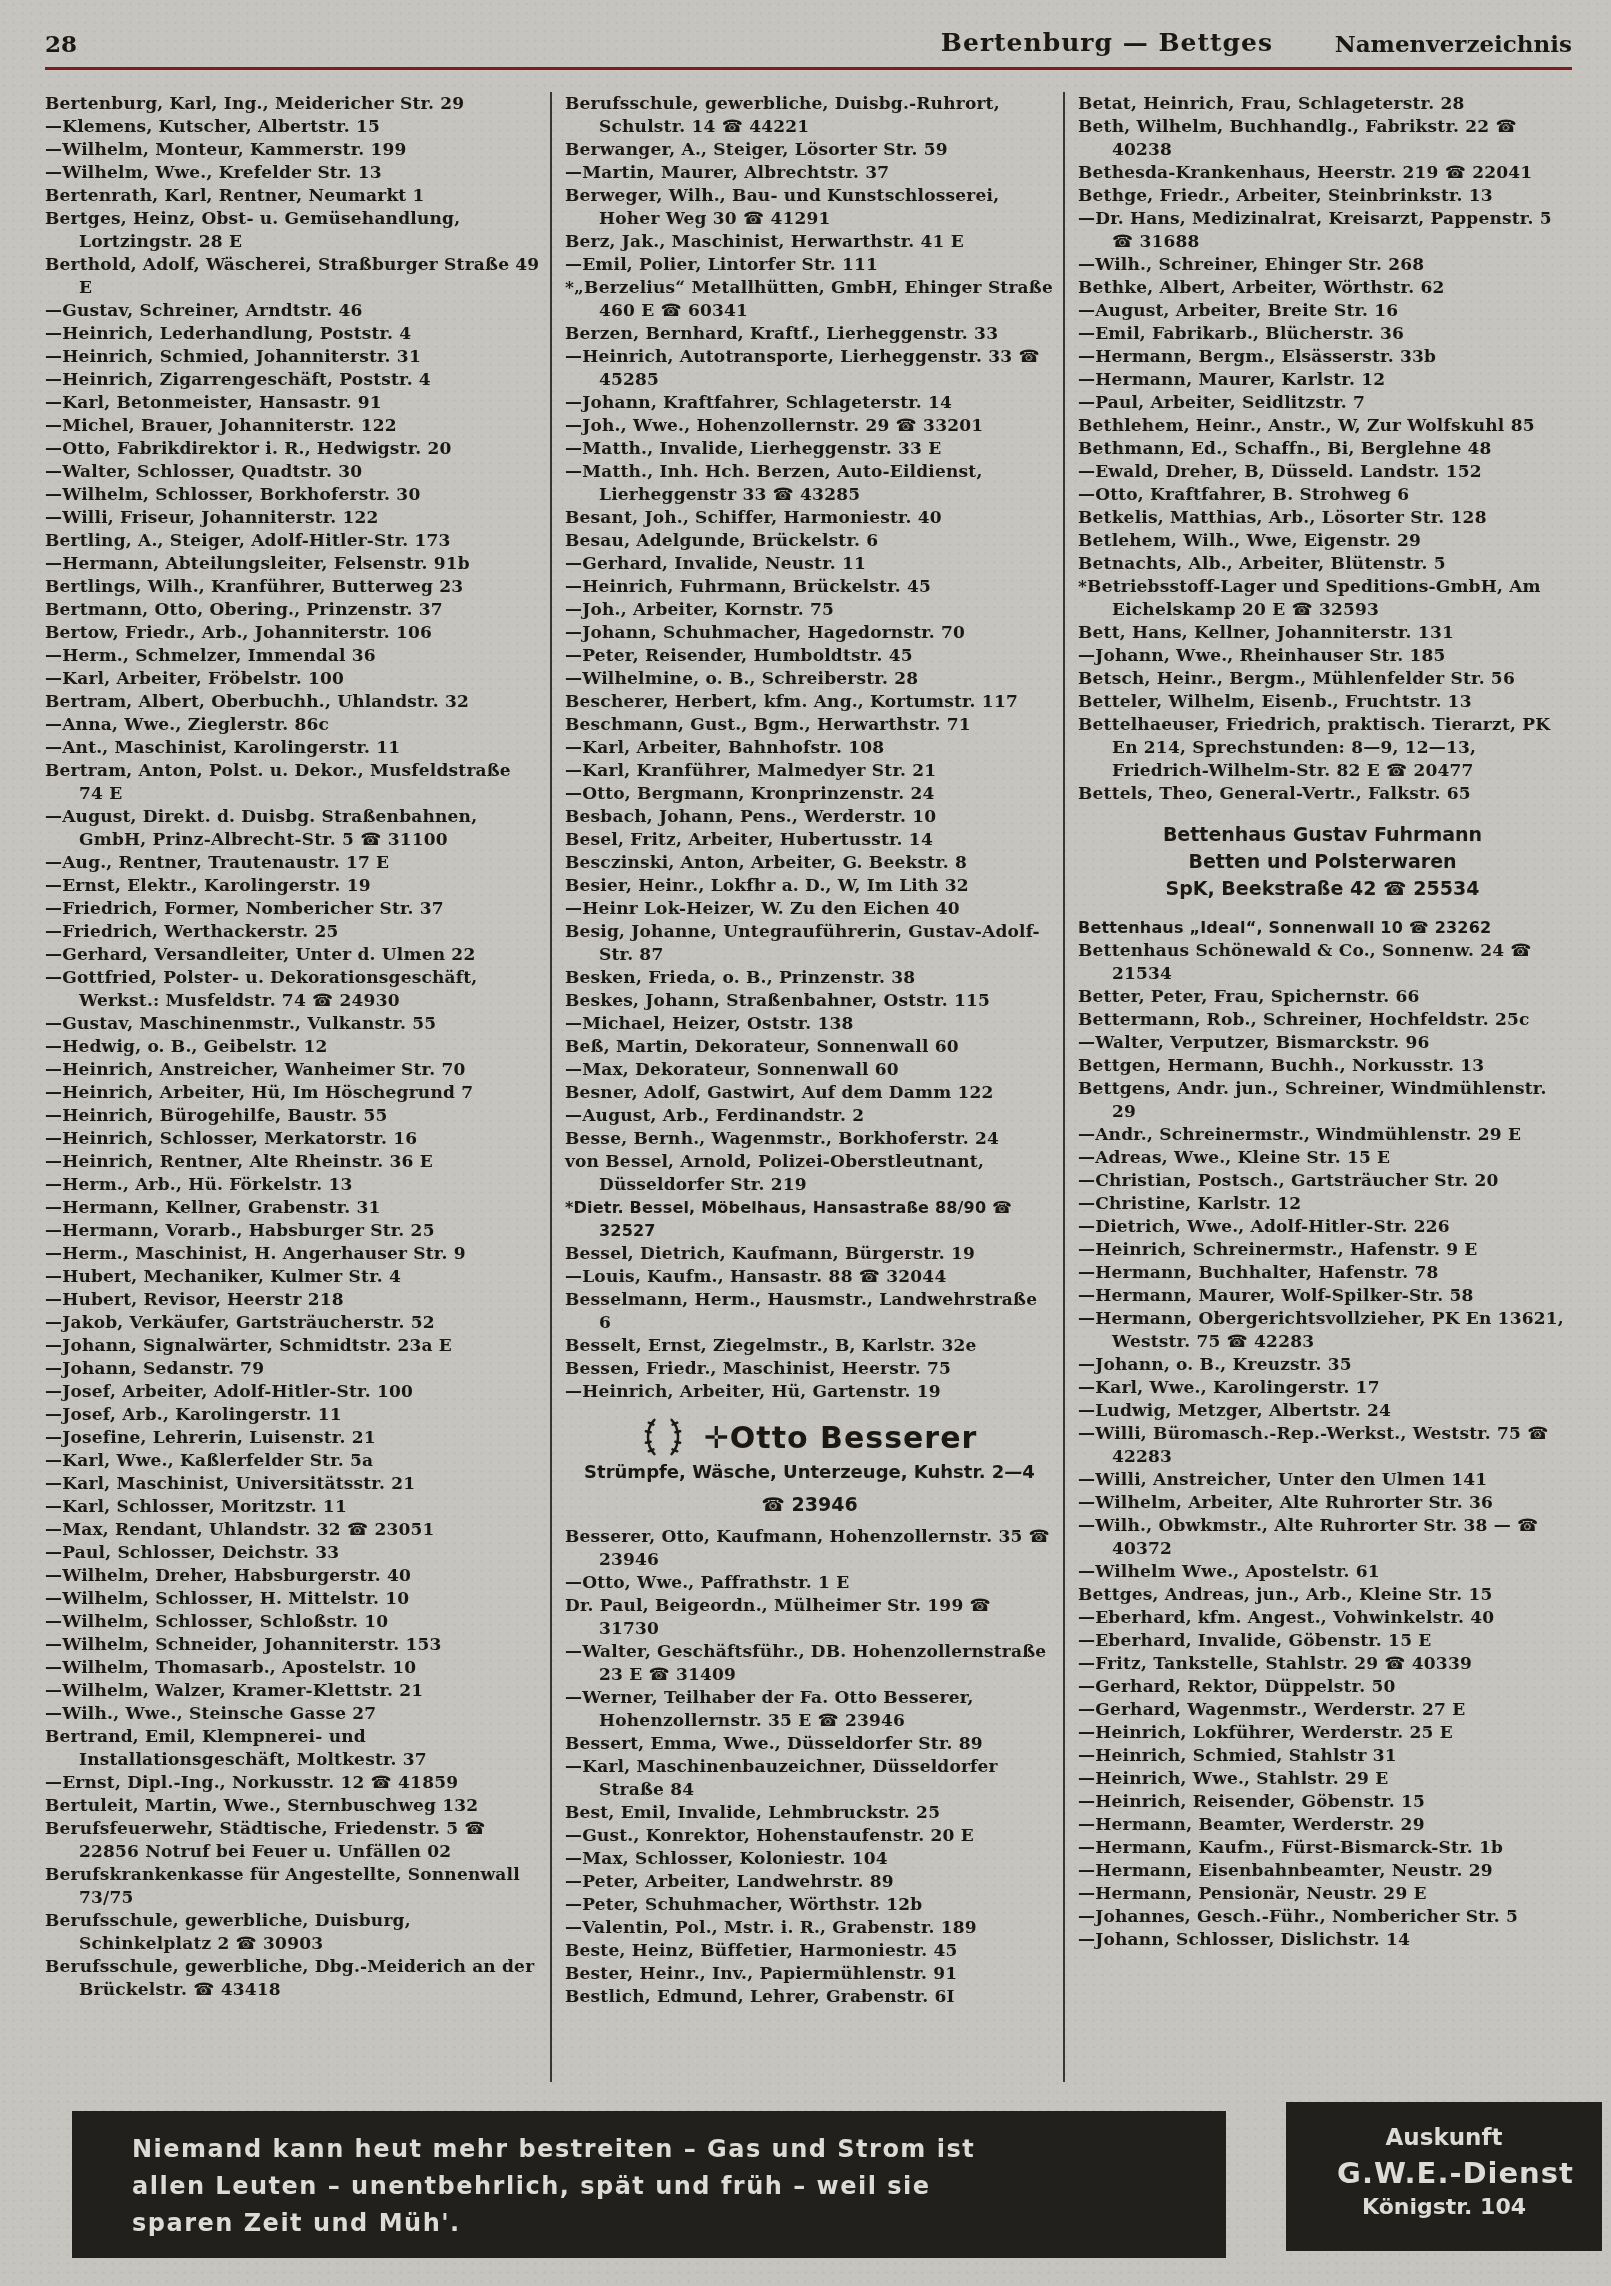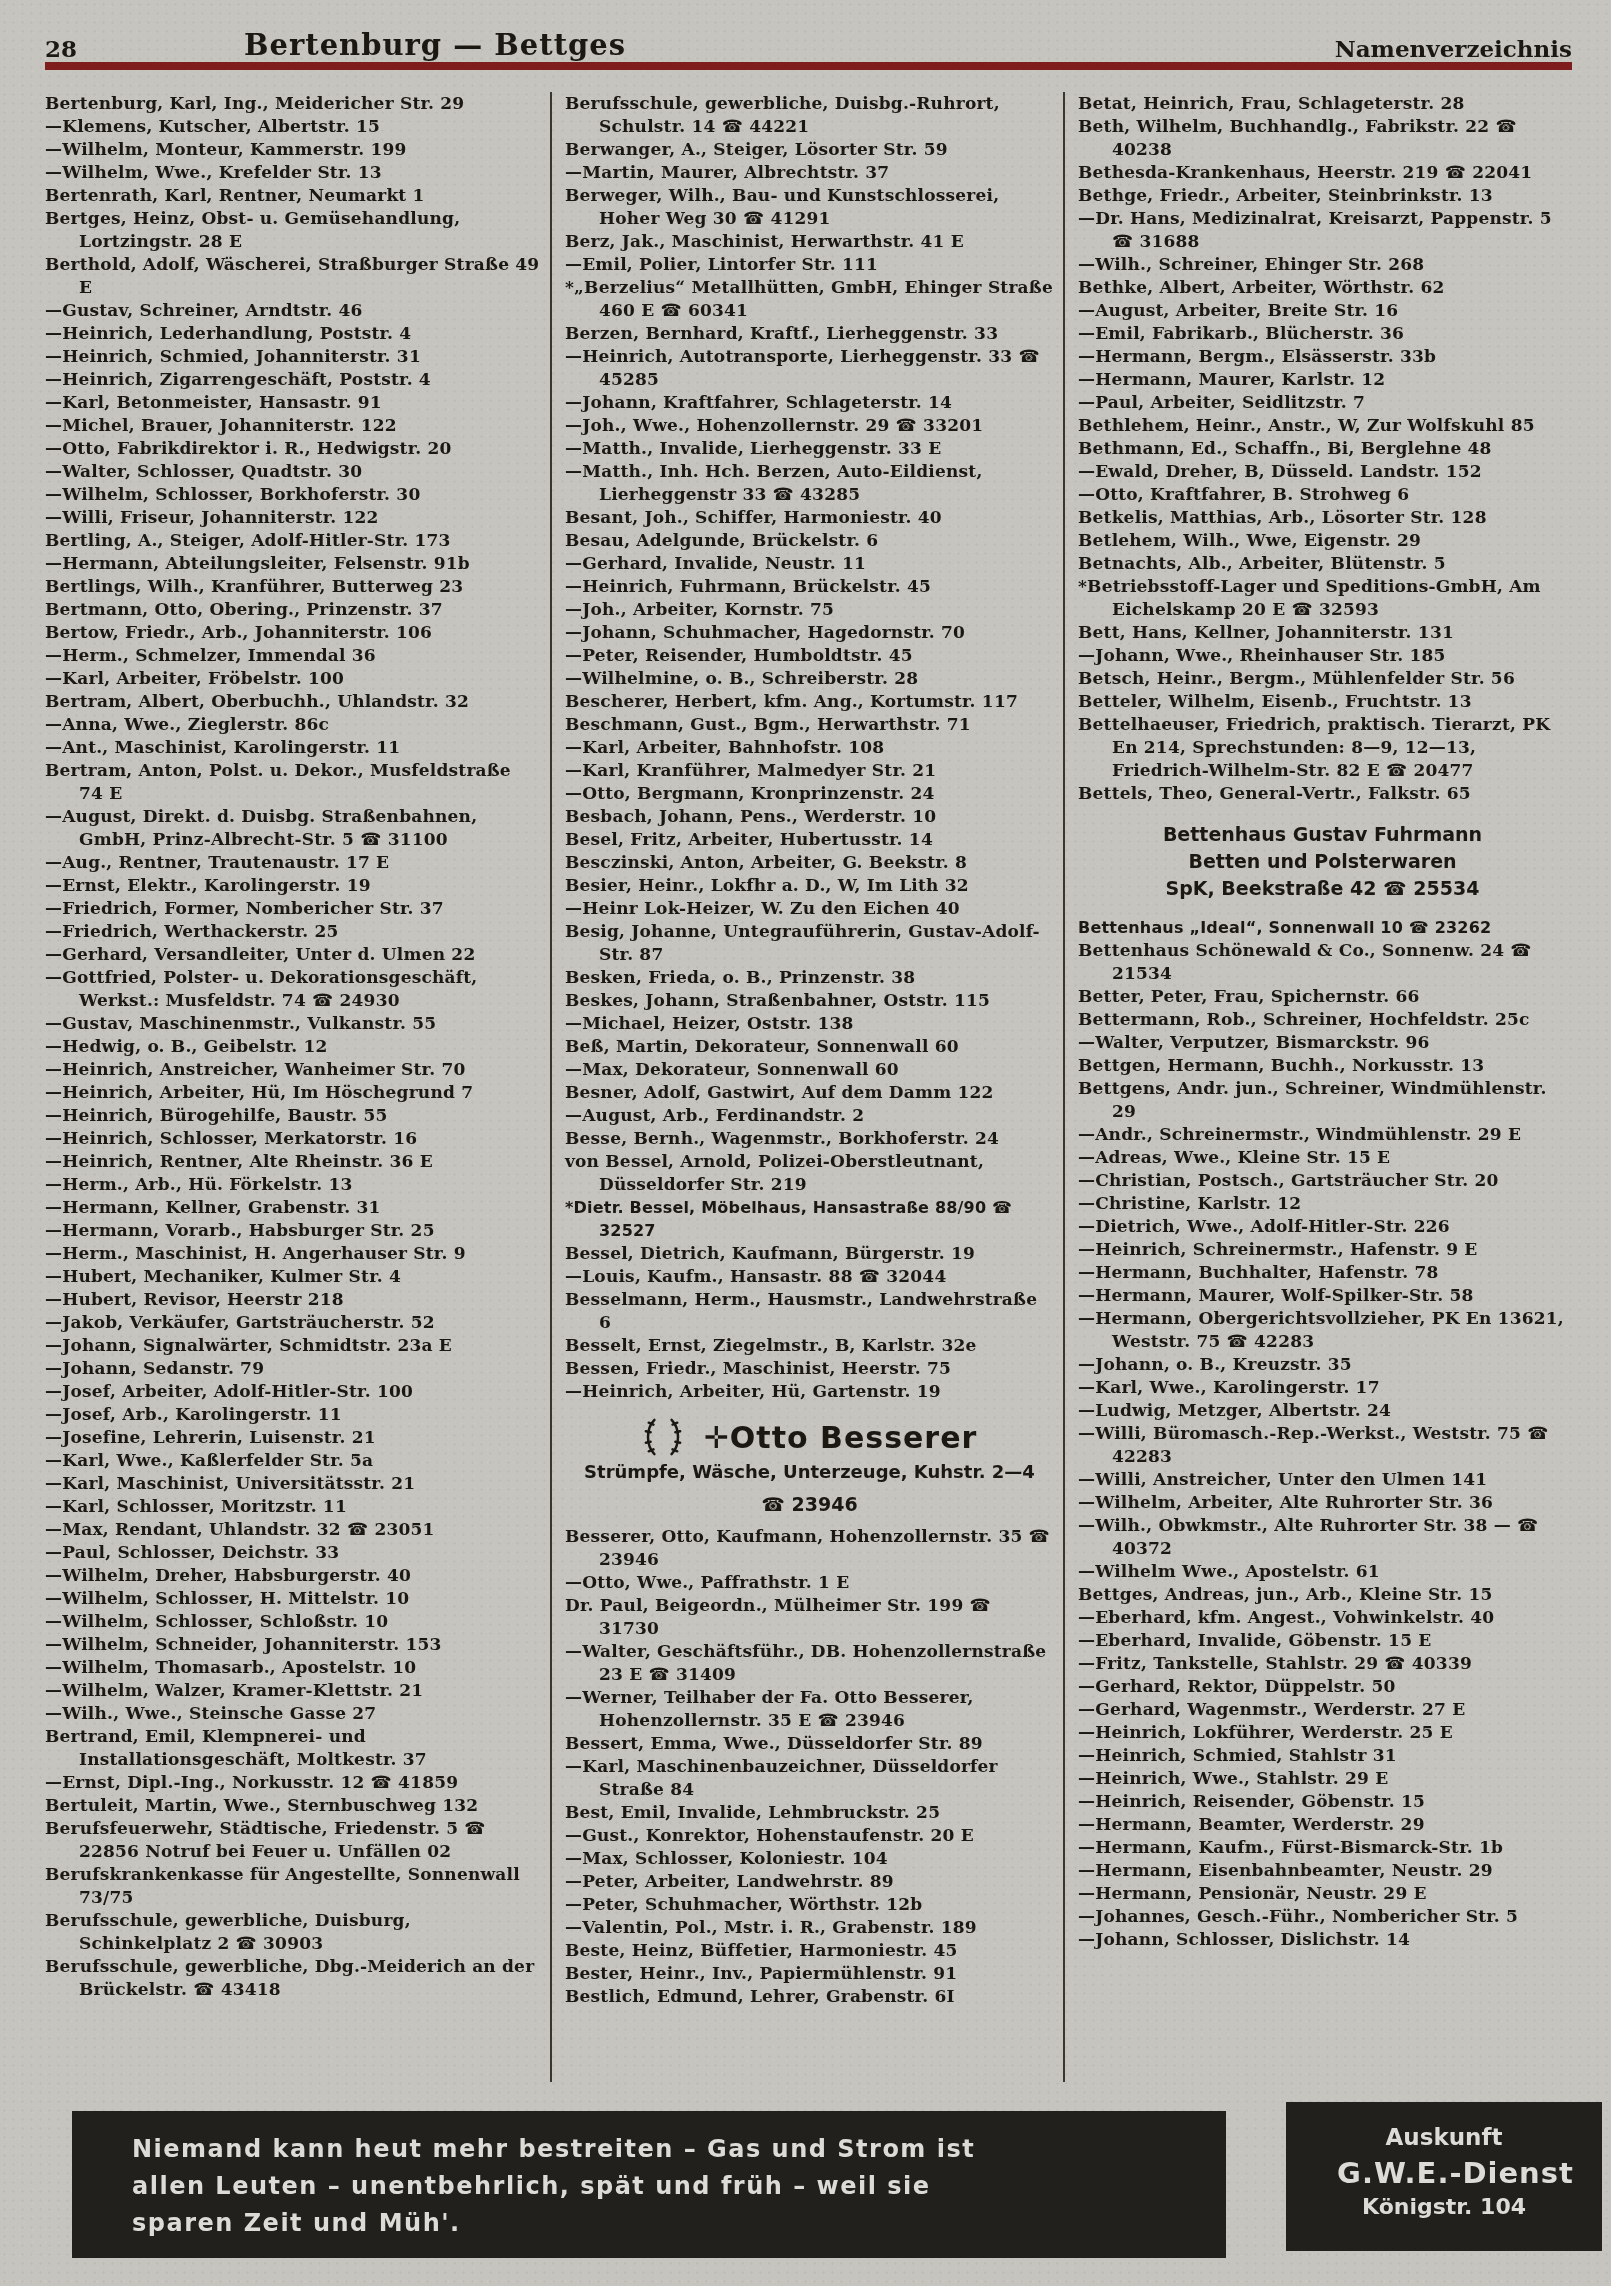--- a/index.html
+++ b/index.html
@@ -9,25 +9,25 @@
     background-image:radial-gradient(rgba(0,0,0,0.045) 1px, transparent 1.2px),
                      radial-gradient(rgba(255,255,255,0.05) 1px, transparent 1.2px);
     background-size:9px 9px,13px 13px;
     font-family:"DejaVu Serif","DejaVu Sans",serif;
     color:#1b1812;
   }
   .page{position:absolute;inset:0;}
   .hdr{
     position:absolute;left:45px;top:28px;width:1527px;
     display:flex;align-items:flex-end;
-    border-bottom:8px solid #7f1d1d;
-    font-weight:bold;font-size:23px;gap:20px;
+    border-bottom:3px solid #7f1d1d;padding-bottom:10px;
+    font-weight:bold;font-size:23px;
   }
   .hdr .pgnum{width:179px;}
-  .hdr .hdr-title{flex:1;text-align:left;font-size:29px;letter-spacing:1px;}
+  .hdr .hdr-title{flex:1;text-align:right;font-size:25px;letter-spacing:1px;}
   .hdr .seclabel{width:299px;text-align:right;}
   .cols{
     position:absolute;left:45px;top:92px;width:1527px;height:1990px;
     display:flex;overflow:hidden;
   }
   .col{width:496px;flex:none;}
   .col + .col{border-left:2px solid #3a362c;padding-left:13px;margin-left:9px;width:489px;}
   .entry{
     font-weight:bold;font-size:17px;line-height:23px;
     padding-left:34px;text-indent:-34px;

